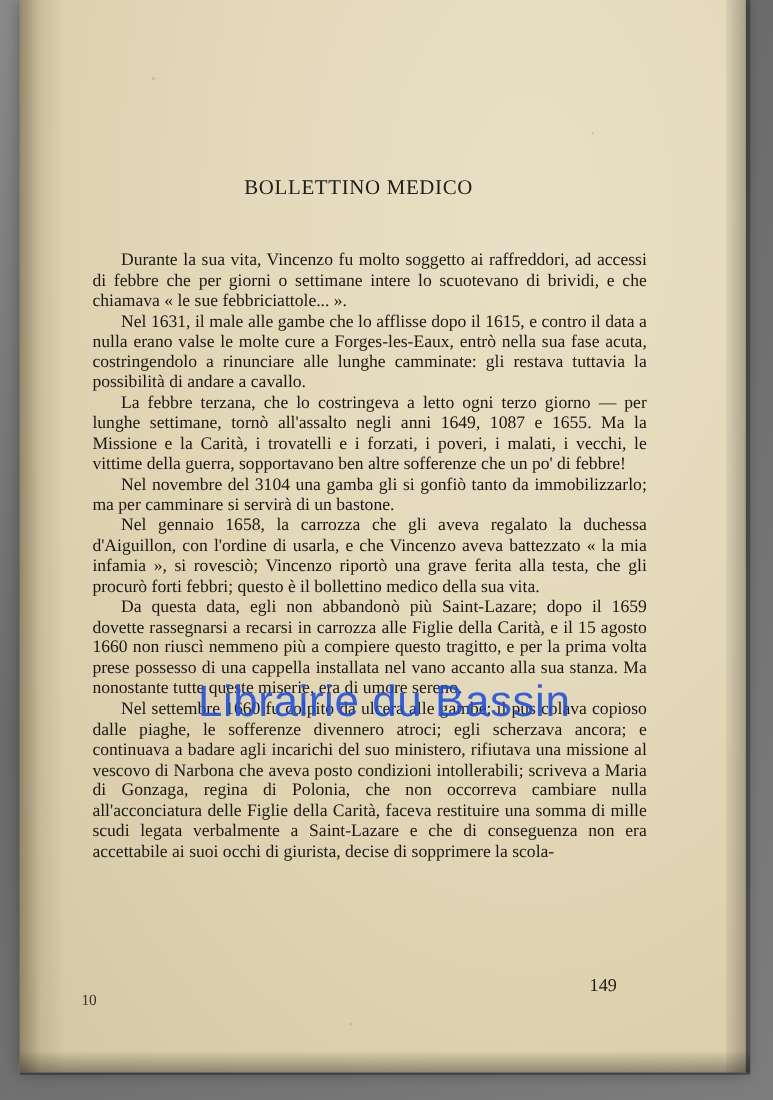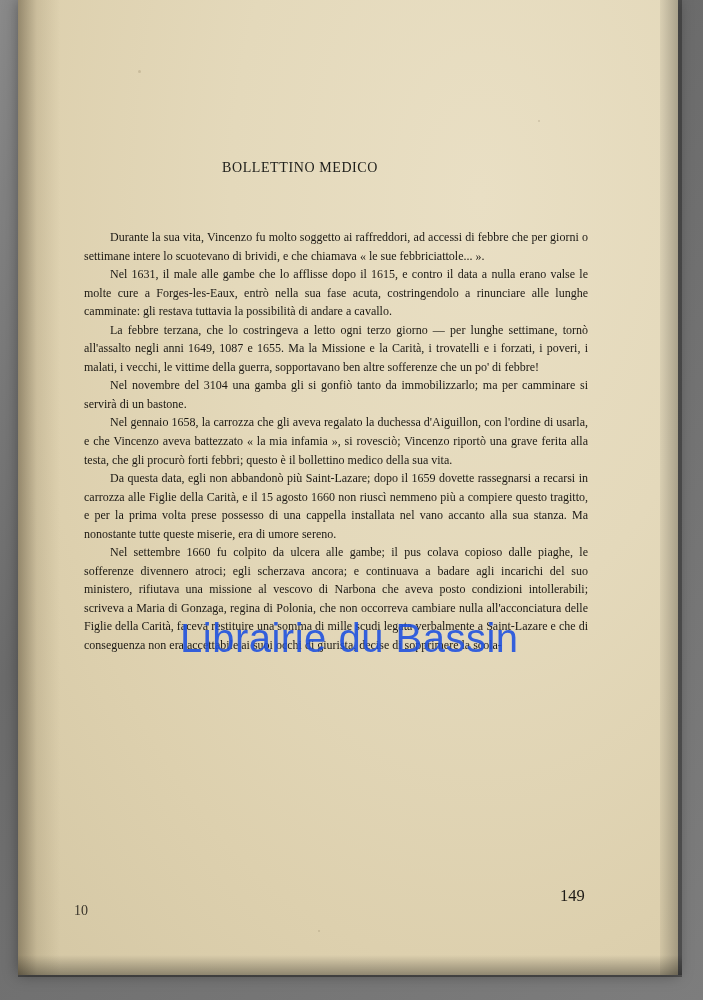--- a/index.html
+++ b/index.html
@@ -64,45 +64,45 @@
     left: 66px;
     top: 0;
     width: 512px;
     height: 975px;
     color: #1d1a16;
   }
   .page-heading {
     position: absolute;
     top: 160px;
     left: 138px;
-    font-size: 14px;
+    font-size: 19px;
     letter-spacing: 0.6px;
     font-family: "Liberation Serif", serif;
     color: #20201c;
   }
   .body-text {
     position: absolute;
     top: 228px;
     left: 0;
     width: 504px;
-    font-size: 12px;
+    font-size: 16px;
     line-height: 18.55px;
     text-align: justify;
     text-justify: inter-word;
     color: #1b1813;
     font-family: "Liberation Serif", serif;
   }
   .body-text p {
     margin: 0;
     text-indent: 26px;
   }
   .folio {
     position: absolute;
     top: 886px;
-    left: 476px;
+    left: 452px;
     font-size: 16.5px;
     color: #1d1a16;
   }
   .signature-mark {
     position: absolute;
     top: 903px;
     left: -10px;
     font-size: 14px;
     color: #3b362c;
   }

